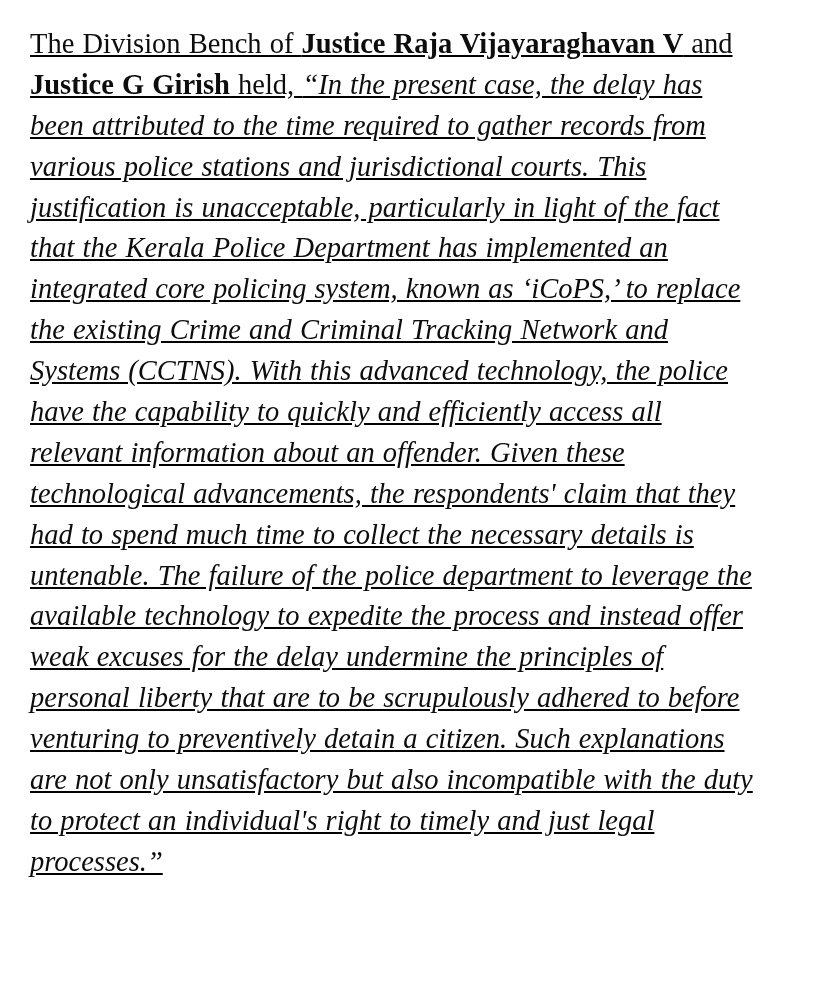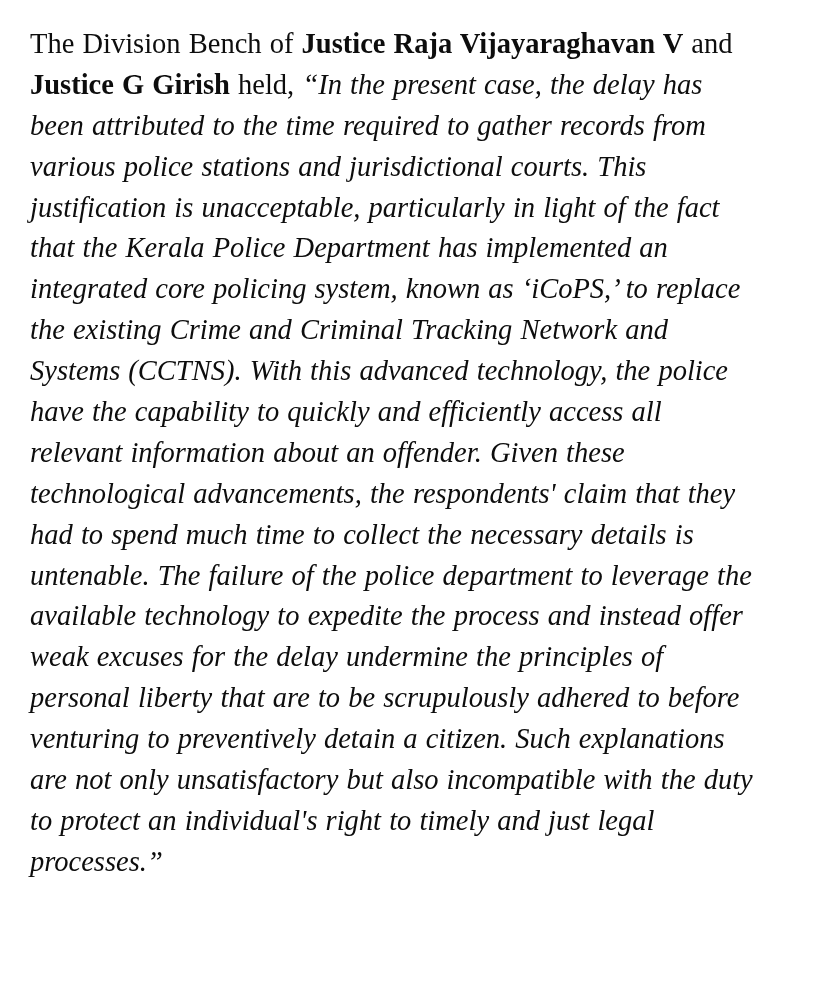--- a/index.html
+++ b/index.html
@@ -7,20 +7,21 @@
     padding: 0;
     background: #ffffff;
   }
   .page {
     width: 788px;
     height: 1000px;
     box-sizing: border-box;
     background: #ffffff;
     padding: 24px 34px 20px 30px;
     overflow: hidden;
+    text-decoration: underline;
   }
   .paragraph {
     margin: 0;
     font-family: "Liberation Serif", "DejaVu Serif", serif;
     font-size: 28.5px;
     line-height: 1.435;
     color: #0d0d0d;
     text-align: left;
     word-spacing: 1px;
   }

